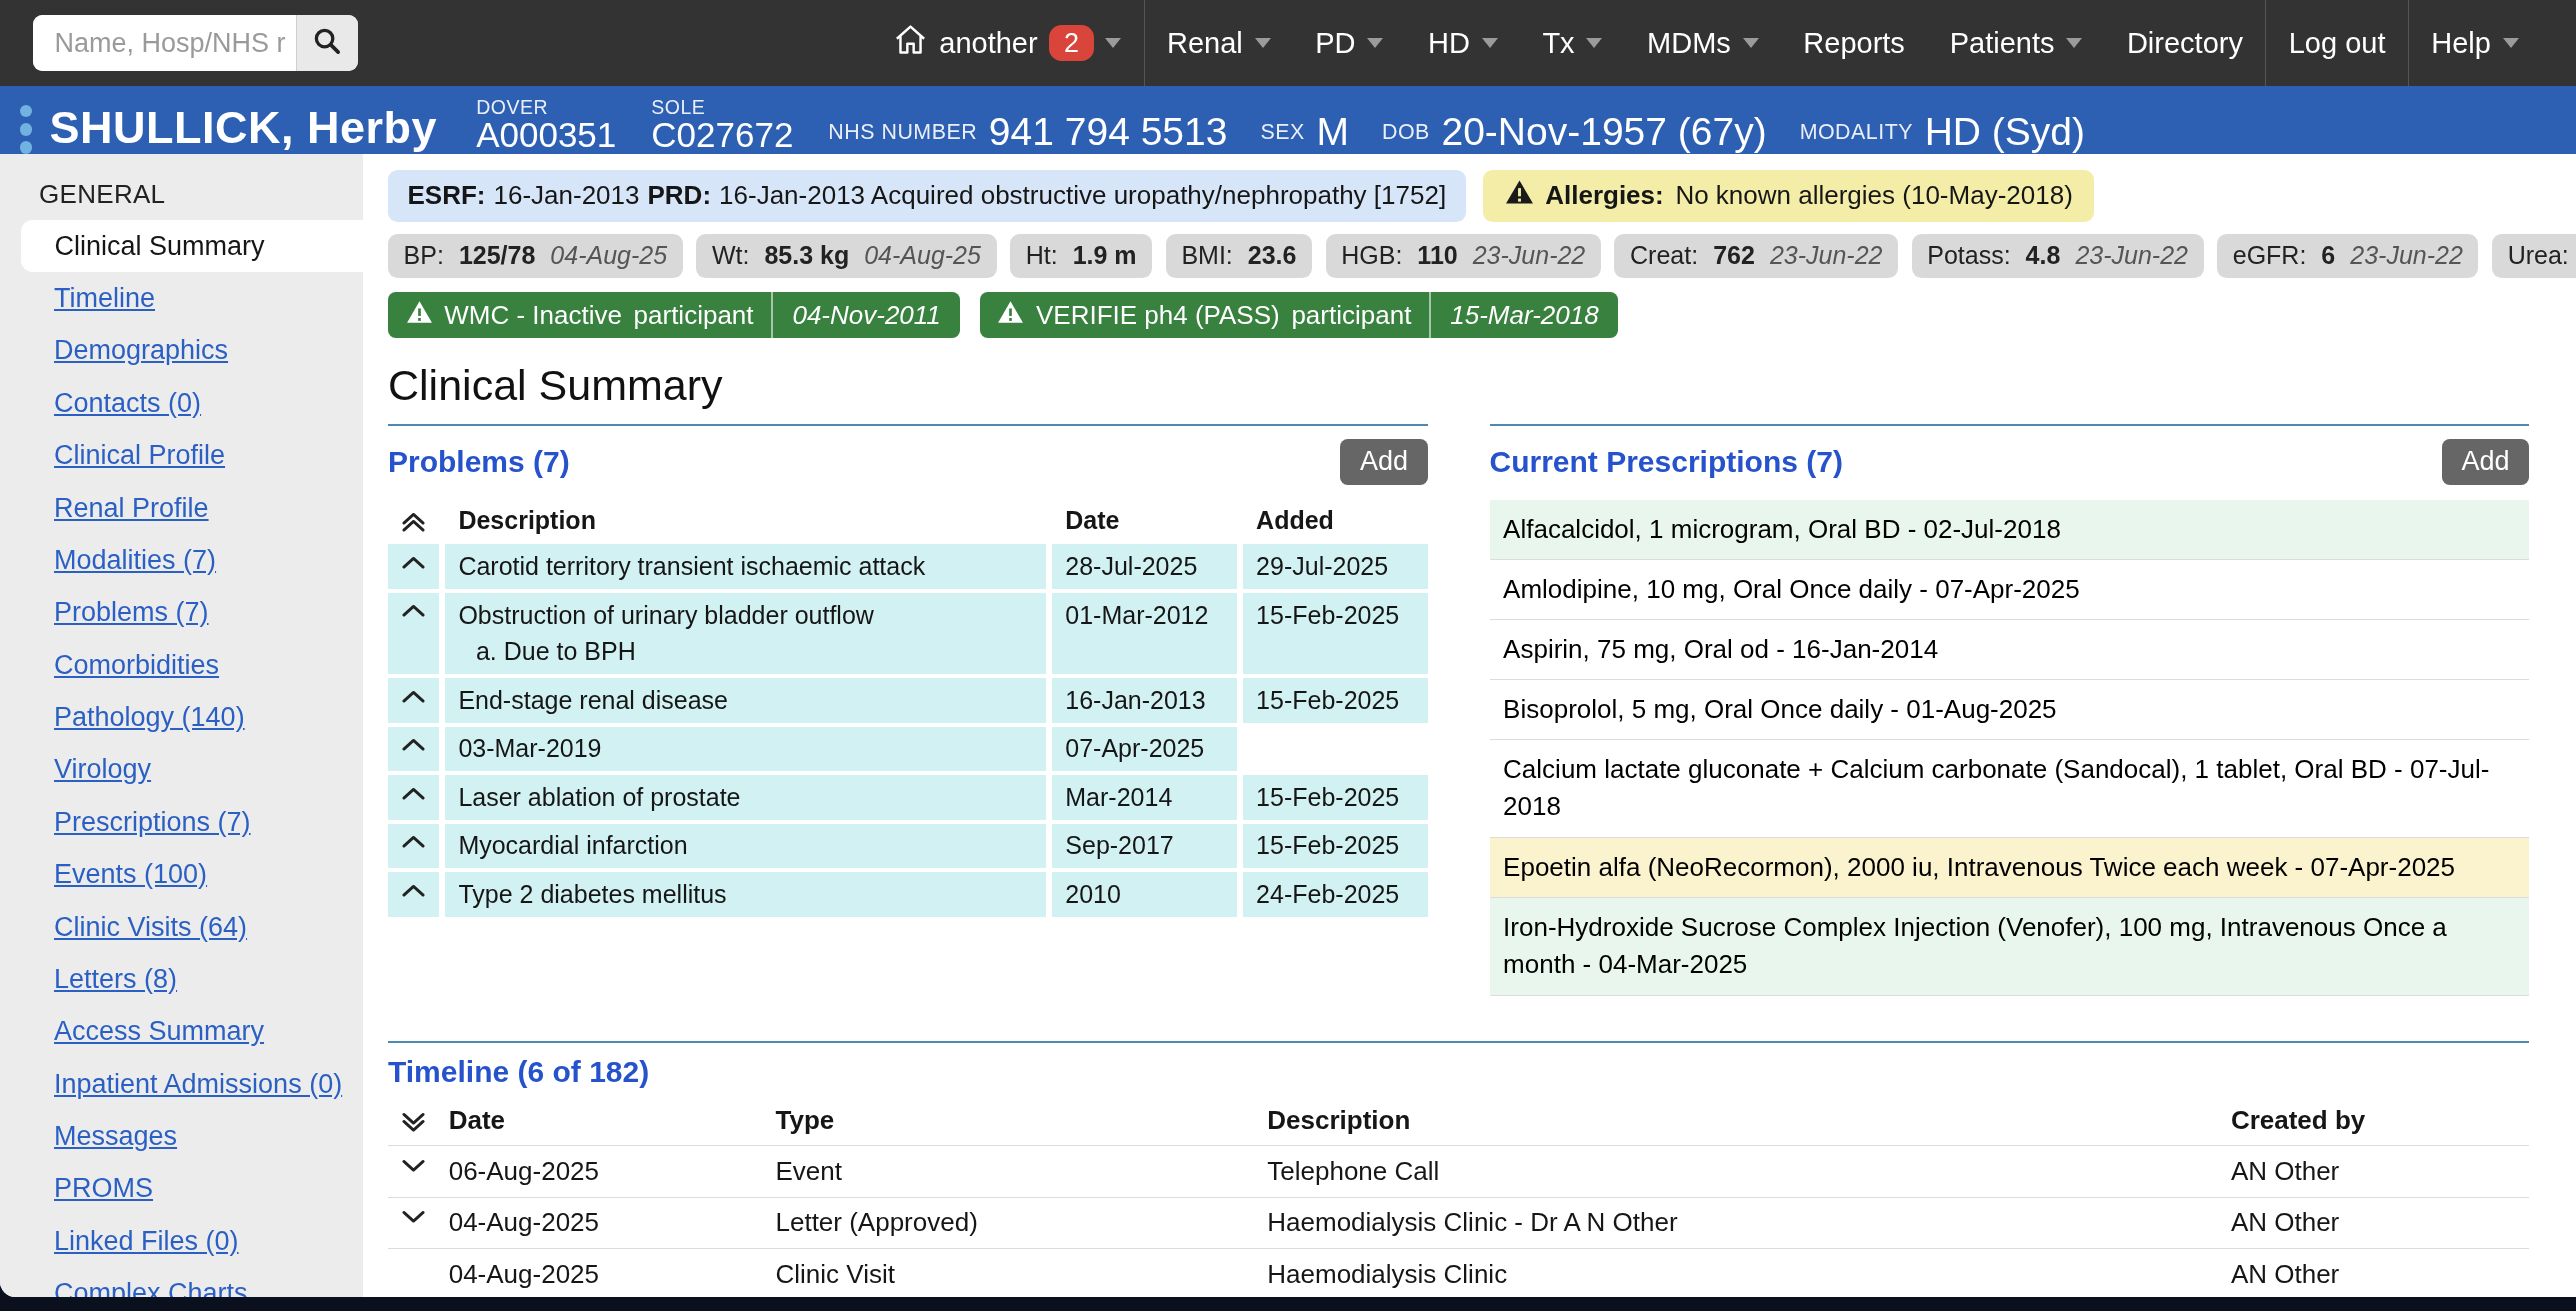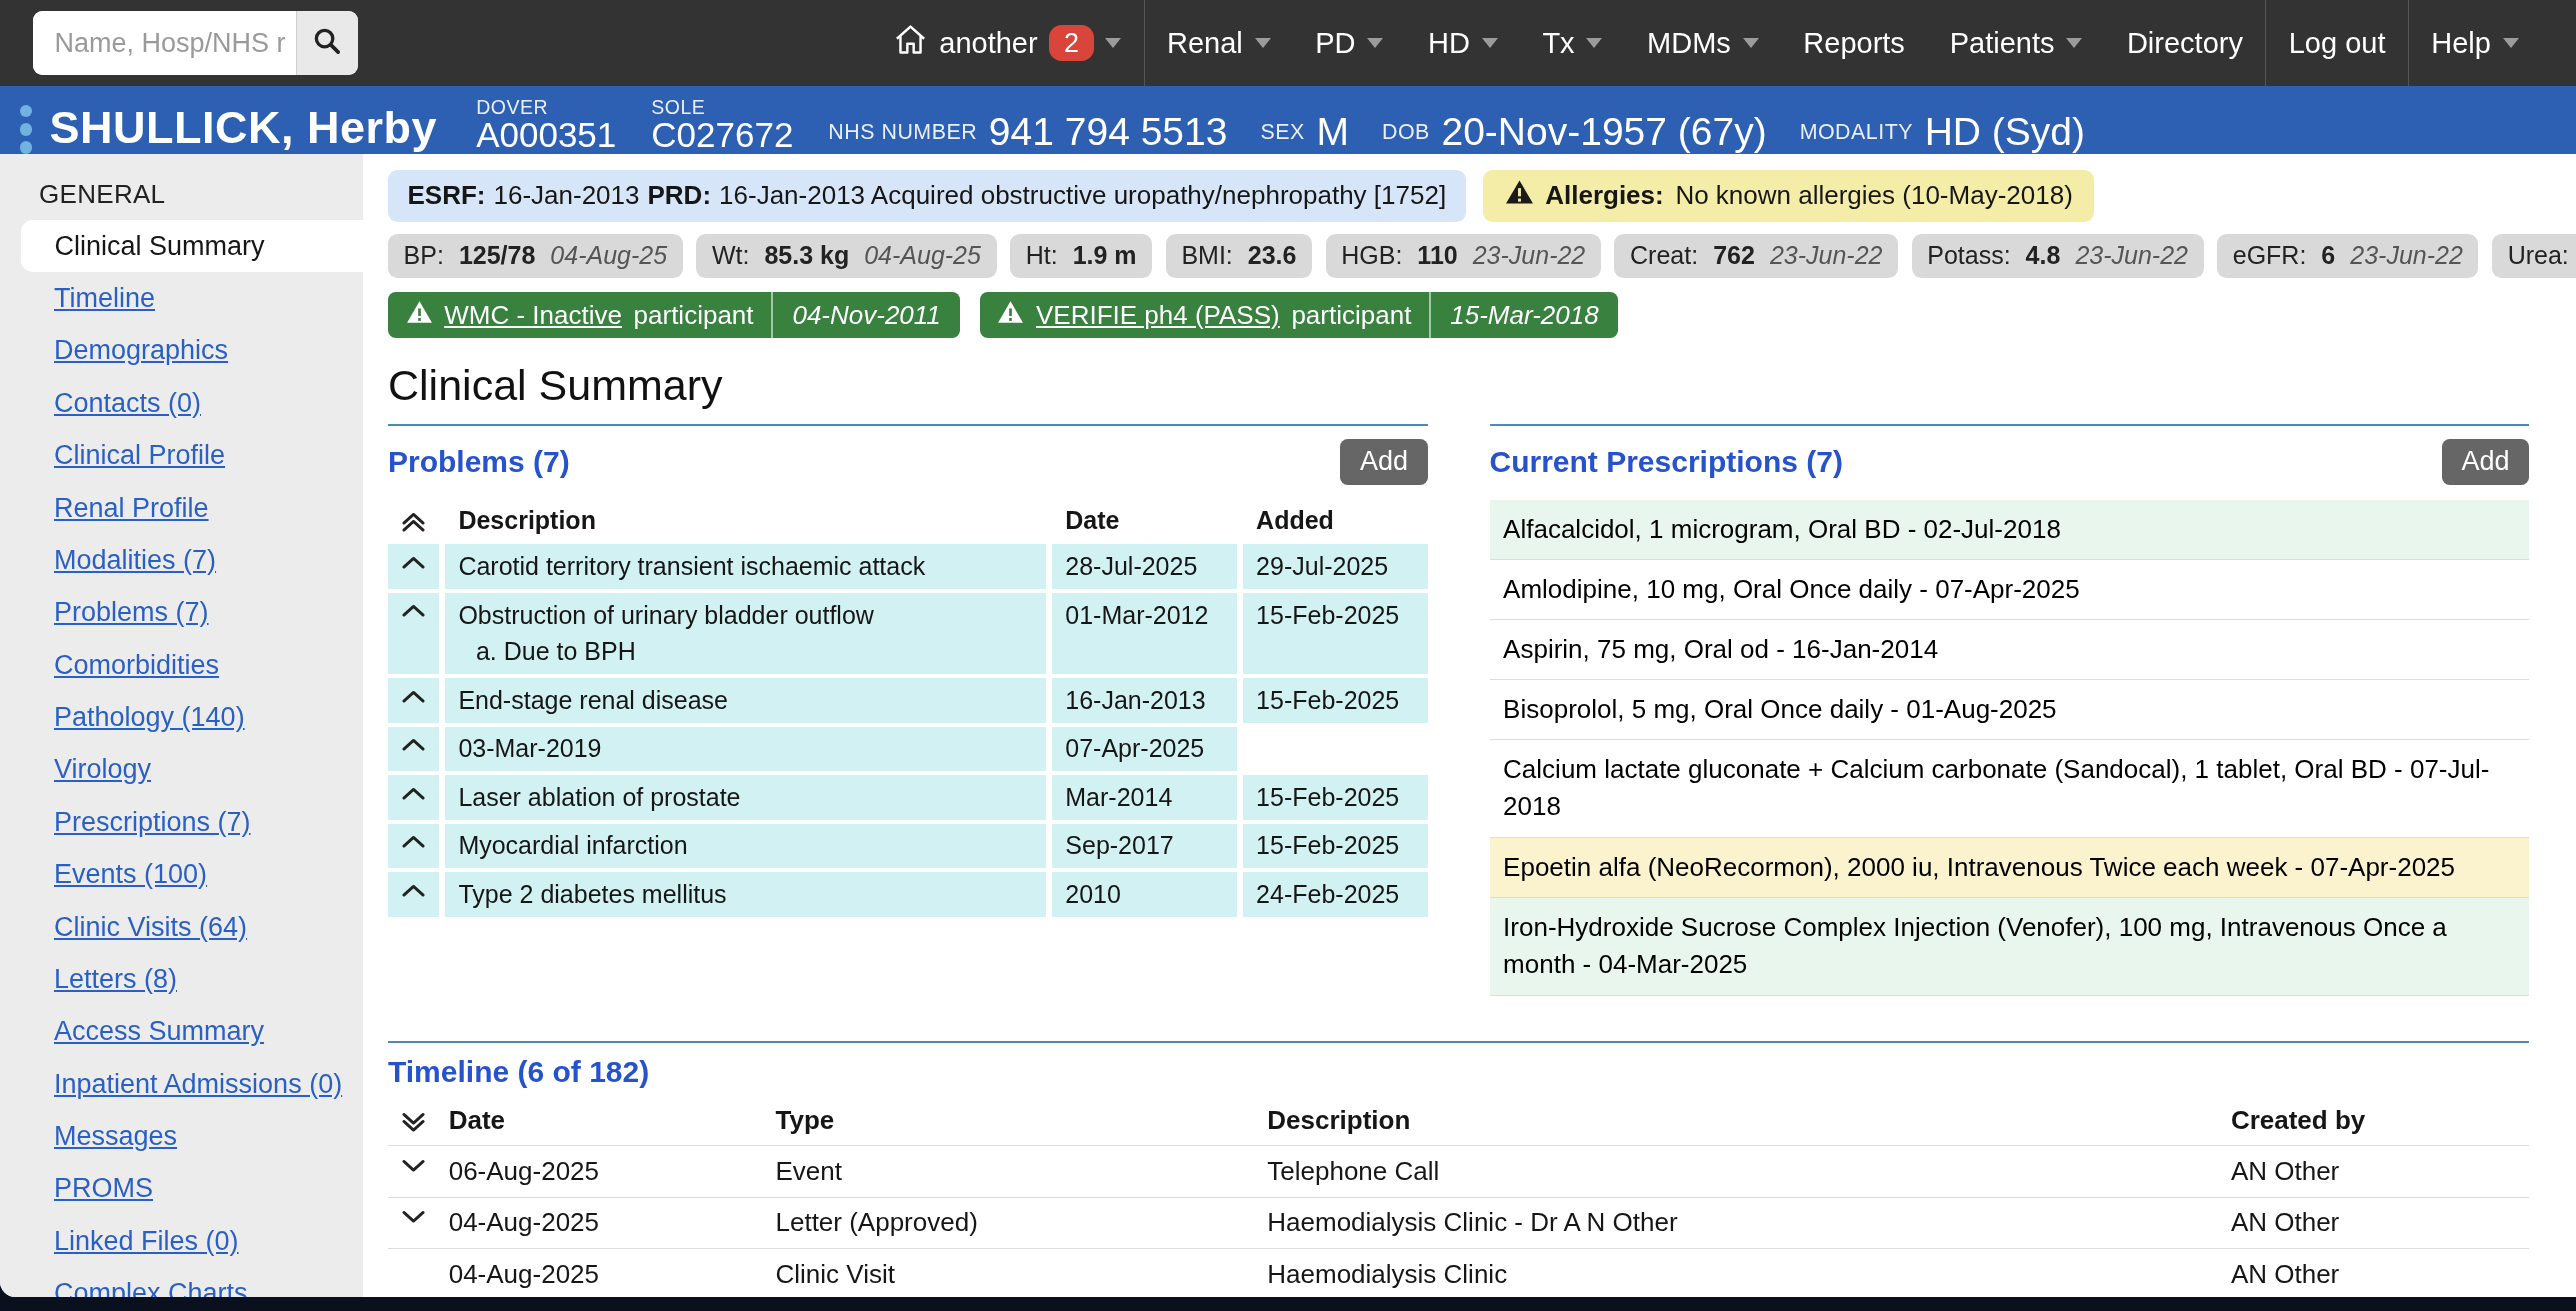--- a/index.html
+++ b/index.html
@@ -4,21 +4,21 @@
 <style>
   * { margin:0; padding:0; box-sizing:border-box; }
   html,body { width:2576px; height:1311px; overflow:hidden;
     font-family:"Liberation Sans","DejaVu Sans",sans-serif; background:#0a101e; }
   .app { position:absolute; inset:0 0 13.6px 0; background:#fff;
     border-bottom-left-radius:15.6px; overflow:hidden; }
 
   
   .topnav { height:86px; background:#333333; display:flex; align-items:center;
     padding:0 35px 0 33px; color:#fff; }
-  .search-wrap { width:325px; height:64px; background:#fff; border-radius:9.7px;
+  .search-wrap { width:325px; height:56px; background:#fff; border-radius:9.7px;
     display:flex; overflow:hidden; }
   .search-input { flex:1; border:none; outline:none; font-size:27px; padding:0 0 0 21.4px;
     font-family:inherit; color:#222; min-width:0; }
   .search-input::placeholder { color:#9a9a9a; }
   .search-btn { width:62px; background:#e9e9e9; border:none; border-left:1px solid #cfcfcf;
     display:flex; align-items:center; justify-content:center; cursor:pointer; }
   .nav-spacer { flex:1; }
   .nav-group { display:flex; align-items:center; height:100%; }
   .nav-item { display:flex; align-items:center; gap:11.7px; font-size:29px; color:#fff;
     margin:0 22.4px; cursor:pointer; white-space:nowrap; }
@@ -61,21 +61,21 @@
   .b { font-weight:bold; }
   .vitals { display:flex; gap:13.6px; margin-top:11.7px; }
   .vital { background:#d9d9d9; border-radius:9.7px; padding:7.8px 15.6px; font-size:25px;
     color:#222; white-space:nowrap; display:flex; align-items:baseline; gap:15px; }
   .vital .vv { font-weight:bold; }
   .vital .vd { font-style:italic; color:#555; }
   .badges { display:flex; gap:19.5px; margin-top:13.6px; }
   .pbadge { background:#38813f; color:#fff; border-radius:7.8px; display:flex; align-items:stretch;
     font-size:26px; overflow:hidden; }
   .pb-left { display:flex; align-items:center; gap:11.7px; padding:7.8px 17.5px; }
-  .pb-name { text-decoration:underline; font-weight:500; cursor:pointer; }
+  .pb-name { font-weight:500; cursor:pointer; }
   .pb-div { width:1.9px; background:rgba(255,255,255,.55); }
   .pb-date { display:flex; align-items:center; font-style:italic; padding:7.8px 19.5px; }
   .page-title { font-size:43px; font-weight:500; color:#111; margin:23px 0 13.6px 0; }
 
   .main-grid { display:grid; grid-template-columns:1fr 1fr; column-gap:62px; }
   .section { border-top:2.9px solid #4e8ab0; }
   .sec-head { display:flex; justify-content:space-between; align-items:center; padding:12.6px 0 14.6px 0; }
   .sec-title { font-size:30px; font-weight:bold; color:#2653cc; }
   .add-btn { background:#666; color:#fff; border:none; border-radius:7.8px; font-size:27px;
     padding:7.8px 19.5px; font-family:inherit; cursor:pointer; }

